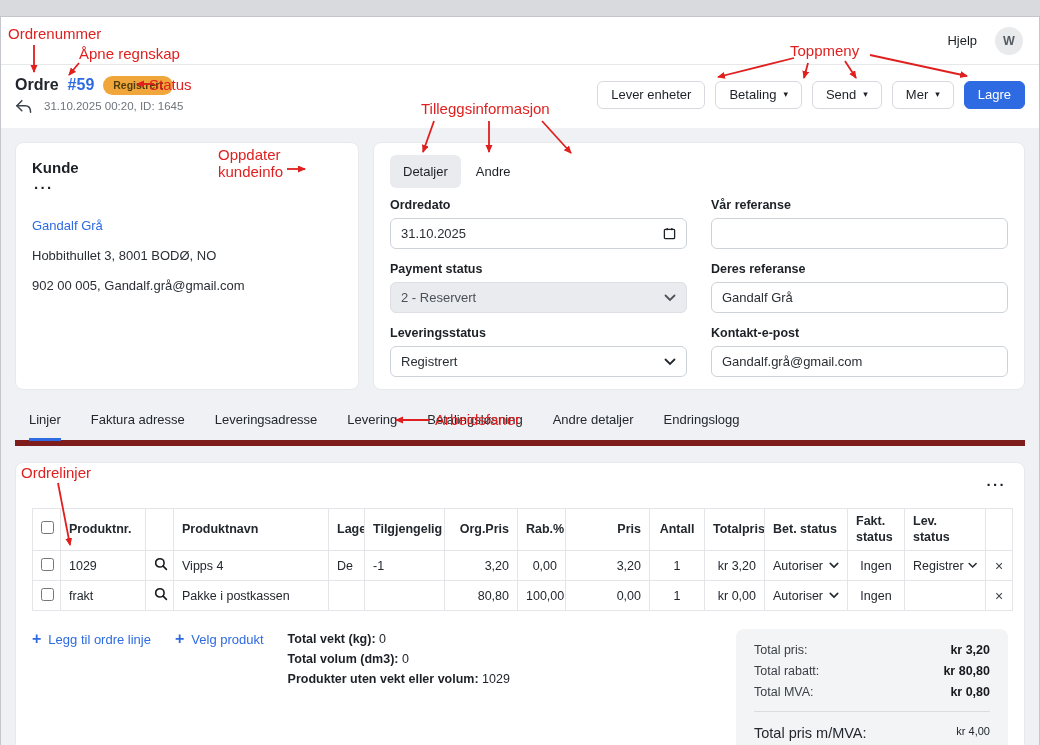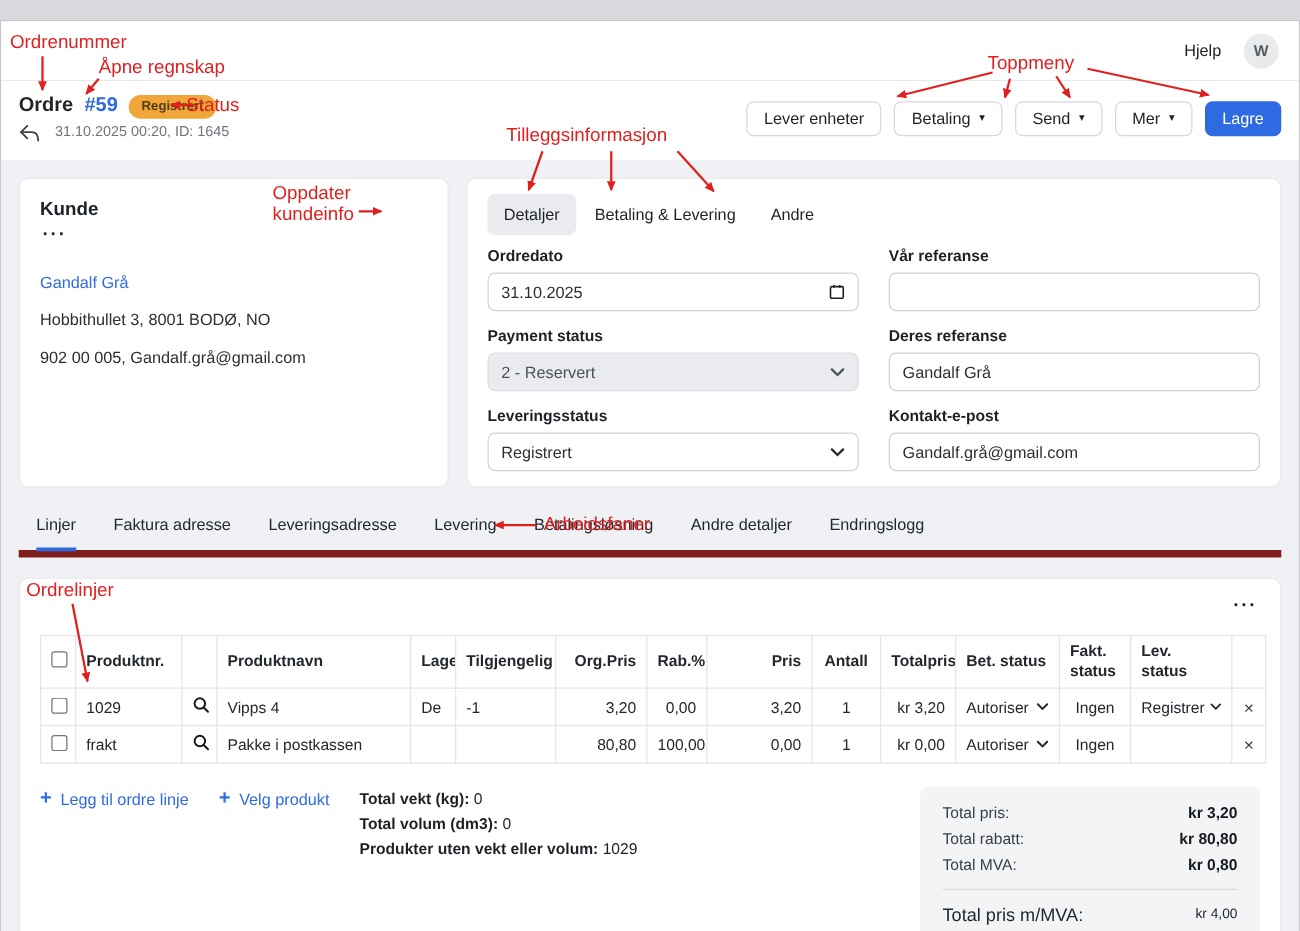--- a/index.html
+++ b/index.html
@@ -114,21 +114,21 @@
       <line x1="286" y1="152" x2="304" y2="152"></line>
       <line x1="428" y1="403" x2="395" y2="403"></line>
       <line x1="57" y1="466" x2="69" y2="528"></line>
     </g>
   </svg>
 
   <div class="ann" style="left:7px; top:8px;">Ordrenummer</div>
   <div class="ann" style="left:78px; top:28px;">Åpne regnskap</div>
   <div class="ann" style="left:148px; top:59px;">Status</div>
   <div class="ann" style="left:789px; top:25px;">Toppmeny</div>
-  <div class="ann" style="left:404px; top:83px;">Tilleggsinformasjon</div>
+  <div class="ann" style="left:420px; top:83px;">Tilleggsinformasjon</div>
   <div class="ann" style="left:217px; top:129px;"><span>Oppdater</span><br><span>kundeinfo</span></div>
   <div class="ann" style="left:434px; top:394px;">Arbeidsfaner</div>
   <div class="ann" style="left:20px; top:447px;">Ordrelinjer</div>
 
   <header class="topbar">
     <span class="help">Hjelp</span>
     <div class="avatar">W</div>
   </header>
 
   <div class="toolbar">
@@ -180,21 +180,20 @@
           <span class="kebab">···</span>
         </div>
         <a class="cust-name">Gandalf Grå</a>
         <p class="cust-line">Hobbithullet 3, 8001 BODØ, NO</p>
         <p class="cust-line">902 00 005, Gandalf.grå@gmail.com</p>
       </section>
 
       <section class="card details-card">
         <div class="pill-tabs">
           <span class="pill-tab active">Detaljer</span>
-          <span class="pill-tab">Betaling &amp; Levering</span>
           <span class="pill-tab">Andre</span>
         </div>
         <div class="form-grid">
           <div class="field">
             <label>Ordredato</label>
             <div class="input-wrap">
               <input type="text" value="31.10.2025" style="">
               <svg class="chev" width="13" height="13" viewBox="0 0 14 14" fill="none" stroke="#1d2127" stroke-width="1.4">
                 <rect x="1.5" y="2.5" width="11" height="10" rx="1"></rect>
                 <line x1="4.5" y1="1" x2="4.5" y2="3.5"></line>

